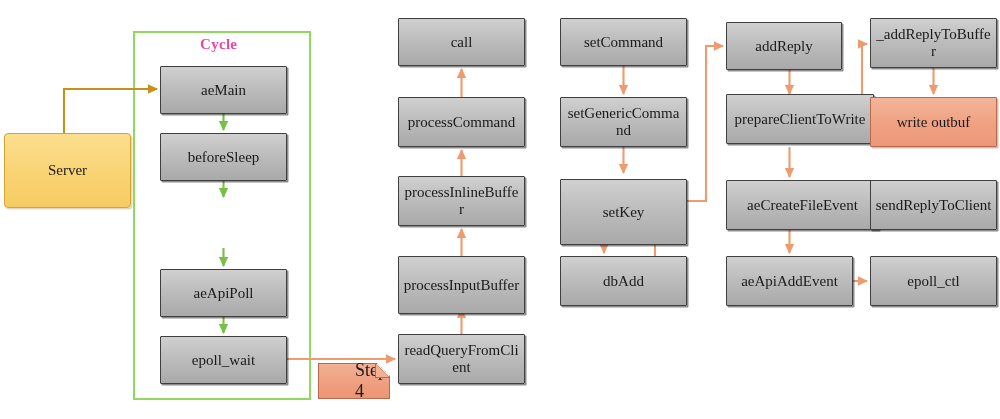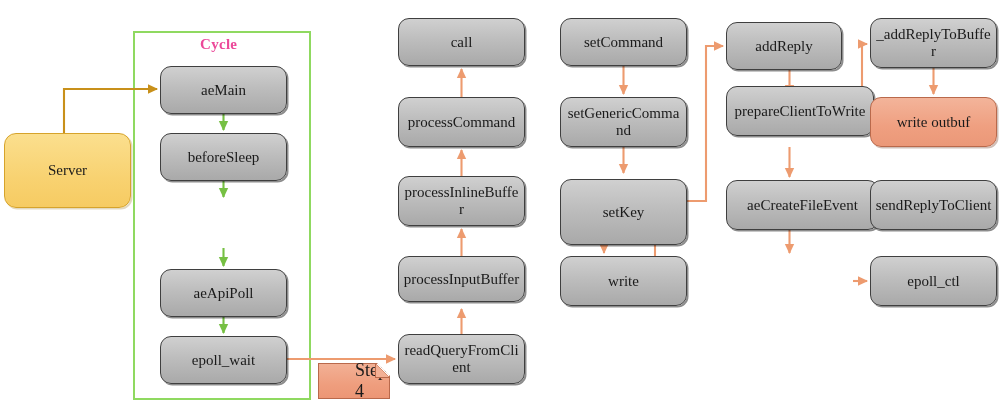--- a/index.html
+++ b/index.html
@@ -22,39 +22,39 @@
     position: absolute;
     box-sizing: border-box;
     display: flex;
     align-items: center;
     justify-content: center;
     text-align: center;
     line-height: 1.12;
     color: #1a1a1a;
     font-size: 15px;
     border: 1.6px solid #4d4d4d;
-    border-radius: 11px;
+    border-radius: 1px;
     padding: 2px 4px;
     word-break: break-all;
     box-shadow: 1.5px 1.5px 0 rgba(0,0,0,0.45);
   }
   .node.grey {
     background: linear-gradient(180deg, #d0d0d0 0%, #bdbdbd 45%, #a9a9a9 100%);
     border-color: #3f3f3f;
   }
   .node.salmon {
     background: linear-gradient(180deg, #f3b49a 0%, #ef9f80 60%, #eb9878 100%);
     border-color: #b9694b;
     box-shadow: 1.5px 1.5px 0 rgba(120,70,50,0.35);
   }
   .node.gold {
     background: linear-gradient(180deg, #fbdf8e 0%, #f8d271 60%, #f6cb62 100%);
     border: 1.6px solid #d6a32b;
     box-shadow: 1.5px 1.5px 0 rgba(150,115,20,0.28);
-    border-radius: 12px;
+    border-radius: 4px;
   }
   
   .group-box {
     position: absolute;
     box-sizing: border-box;
     border: 2px solid #8fd960;
     background: transparent;
   }
   .group-label {
     position: absolute;
@@ -168,42 +168,43 @@
 
   <div class="node grey" style="left:160px; top:336px; width:127px; height:48px;">epoll_wait</div>
 
   <div class="note" style="left:318px; top:363px; width:72px; height:36px;">
     <span>Step 4</span>
     <span class="note-fold"></span>
   </div>
 
   <div class="node grey" style="left:398px; top:334px; width:127px; height:50px;">readQueryFromClient</div>
 
-  <div class="node grey" style="left:398px; top:256px; width:127px; height:46px;">processInputBuffer</div>
+  <div class="node grey" style="left:398px; top:256px; width:127px; height:58px;">processInputBuffer</div>
 
   <div class="node grey" style="left:398px; top:97px; width:127px; height:50px;">processCommand</div>
 
   <div class="node grey" style="left:398px; top:176px; width:127px; height:50px;">processInlineBuffer</div>
 
   <div class="node grey" style="left:398px; top:18px; width:127px; height:48px;">call</div>
 
   <div class="node grey" style="left:560px; top:18px; width:127px; height:48px;">setCommand</div>
 
   <div class="node grey" style="left:560px; top:97px; width:127px; height:50px;">setGenericCommand</div>
 
   <div class="node grey" style="left:560px; top:179px; width:127px; height:66px;">setKey</div>
 
-  <div class="node grey" style="left:560px; top:256px; width:127px; height:50px;">write</div>
+  <div class="node grey" style="left:560px; top:256px; width:127px; height:50px;">dbAdd</div>
 
   <div class="node grey" style="left:726px; top:22px; width:116px; height:48px;">addReply</div>
 
-  <div class="node grey" style="left:726px; top:86px; width:148px; height:50px;">prepareClientToWrite</div>
+  <div class="node grey" style="left:726px; top:94px; width:148px; height:50px;">prepareClientToWrite</div>
 
   <div class="node grey" style="left:726px; top:180px; width:153px; height:50px;">aeCreateFileEvent</div>
 
+  <div class="node grey" style="left:726px; top:256px; width:127px; height:50px;">aeApiAddEvent</div>
 
   <div class="node grey" style="left:870px; top:18px; width:127px; height:50px;">_addReplyToBuffer</div>
 
   <div class="node salmon" style="left:870px; top:97px; width:127px; height:50px;">write outbuf</div>
 
   <div class="node grey" style="left:870px; top:180px; width:127px; height:50px;">sendReplyToClient</div>
 
   <div class="node grey" style="left:870px; top:256px; width:127px; height:50px;">epoll_ctl</div>
 
 </div>

